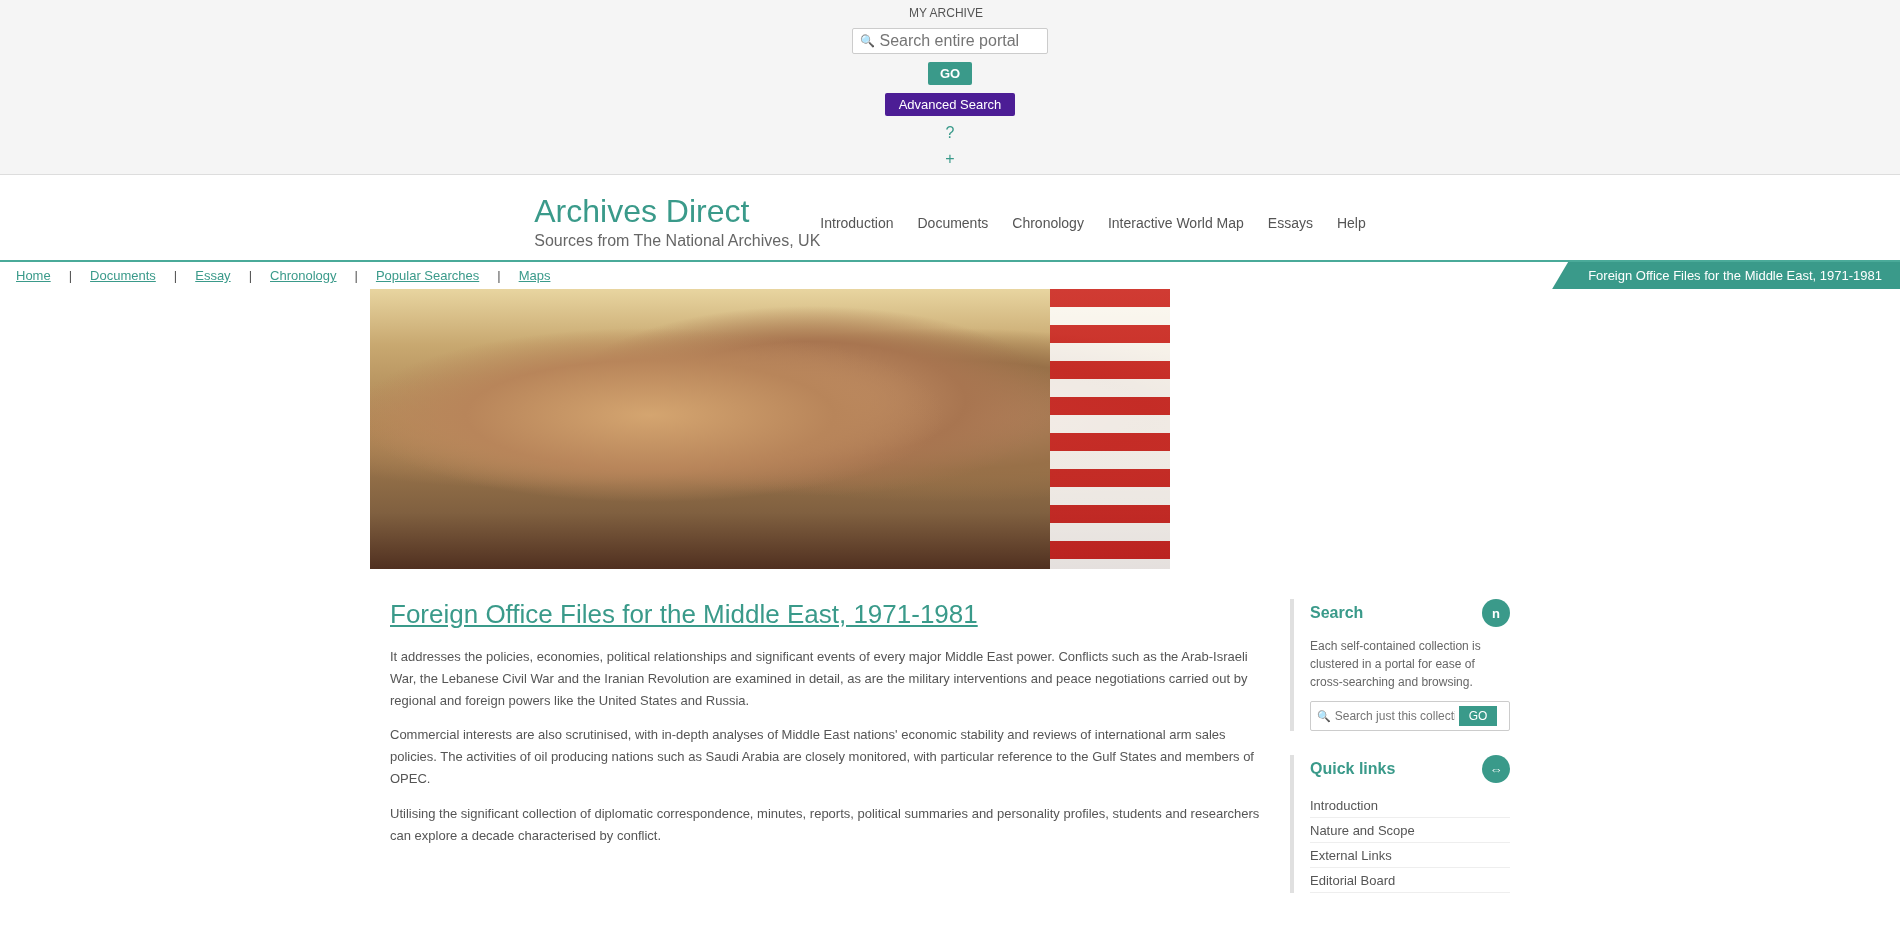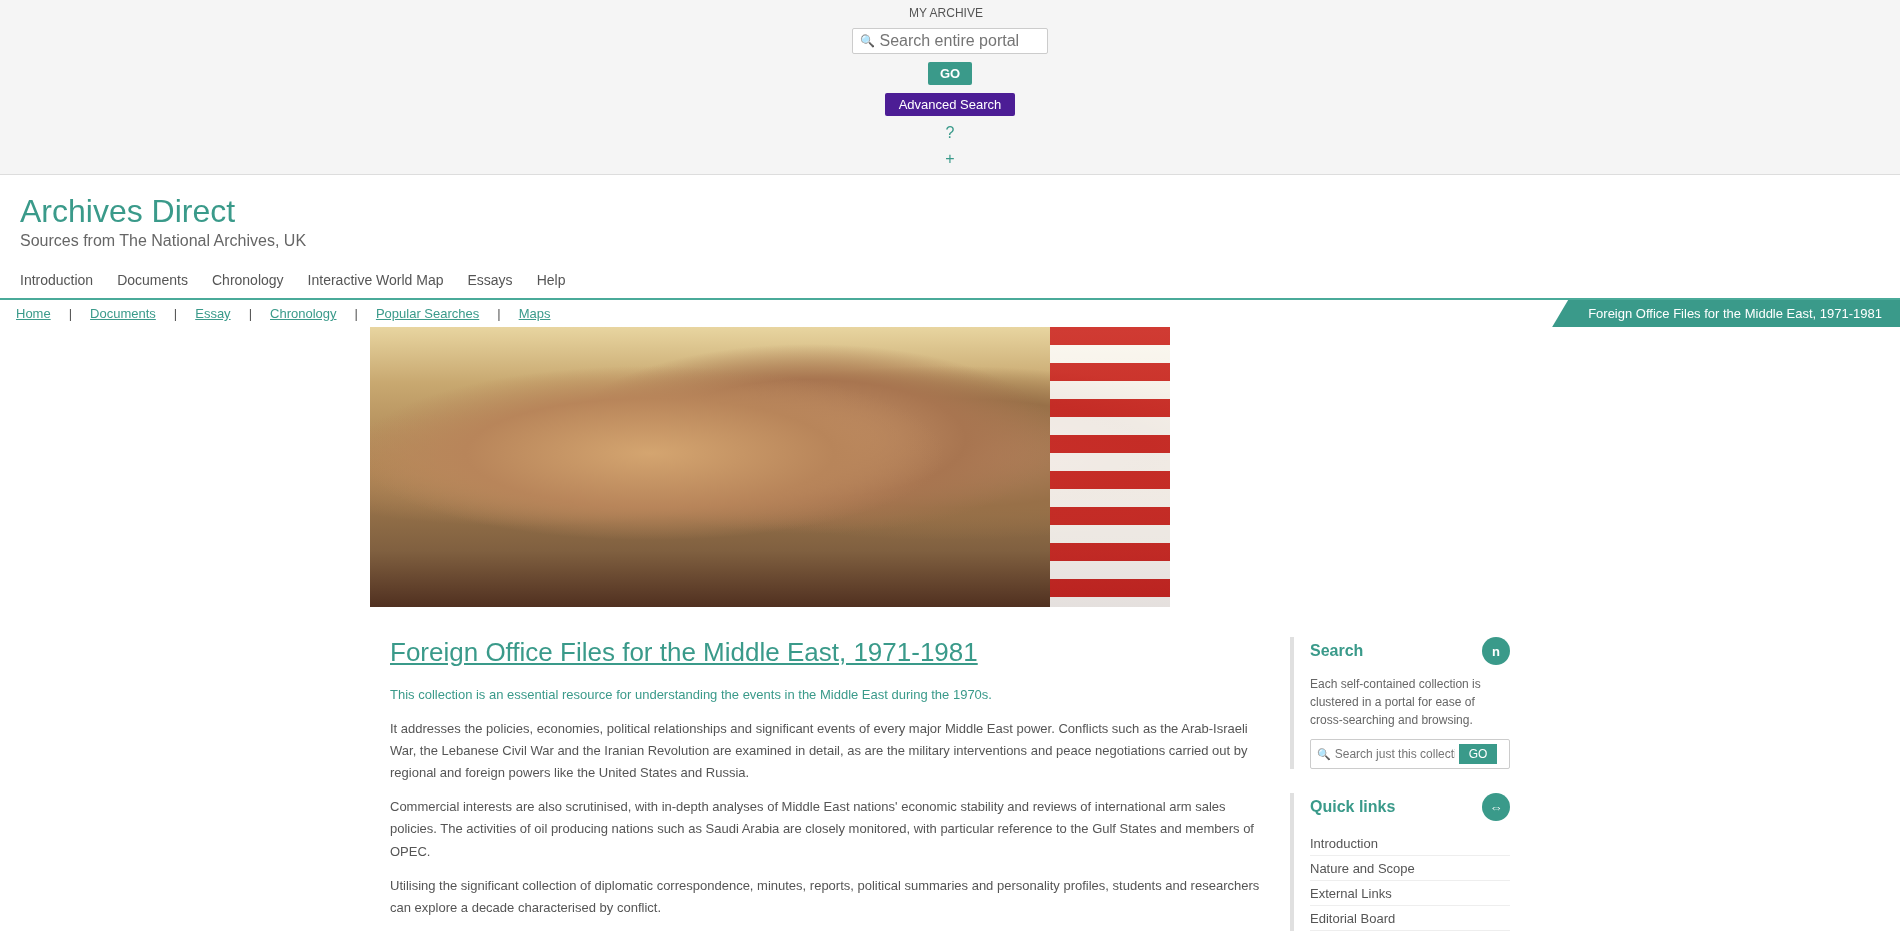--- a/index.html
+++ b/index.html
@@ -65,21 +65,20 @@
       font-size: 16px;
       cursor: pointer;
     }
 
     
     .header {
       display: flex;
       align-items: flex-start;
       padding: 18px 20px 10px 20px;
       justify-content: center;
-      flex-direction: column;
     }
     .site-title {
       color: #3a9a8a;
       font-size: 32px;
       font-weight: normal;
     }
     .site-subtitle {
       font-size: 16px;
       color: #666;
       margin-top: 2px;
@@ -345,21 +344,20 @@
       <div class="photo-sim"></div>
     </div>
   </div>
 </div>
 
 <div class="main-content-outer">
   <div class="content-wrapper">
 
     <div class="main-col">
       <h1 class="collection-title">Foreign Office Files for the Middle East, 1971-1981</h1>
-      <p class="collection-desc highlight">This collection is an essential resource for understanding the events in the Middle East during the 1970s.</p>
       <p class="collection-desc">It addresses the policies, economies, political relationships and significant events of every major Middle East power. Conflicts such as the Arab-Israeli War, the Lebanese Civil War and the Iranian Revolution are examined in detail, as are the military interventions and peace negotiations carried out by regional and foreign powers like the United States and Russia.</p>
       <p class="collection-desc">Commercial interests are also scrutinised, with in-depth analyses of Middle East nations' economic stability and reviews of international arm sales policies. The activities of oil producing nations such as Saudi Arabia are closely monitored, with particular reference to the Gulf States and members of OPEC.</p>
       <p class="collection-desc">Utilising the significant collection of diplomatic correspondence, minutes, reports, political summaries and personality profiles, students and researchers can explore a decade characterised by conflict.</p>
     </div>
 
     <div class="sidebar-col">
 
       <div class="sidebar-section">
         <div class="sidebar-section-header">
           <span class="sidebar-section-title">Search</span>

